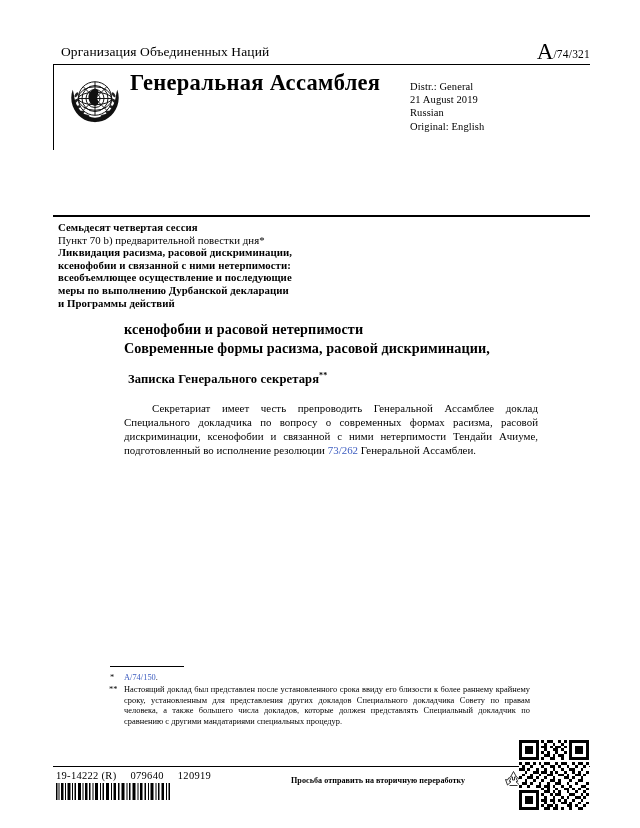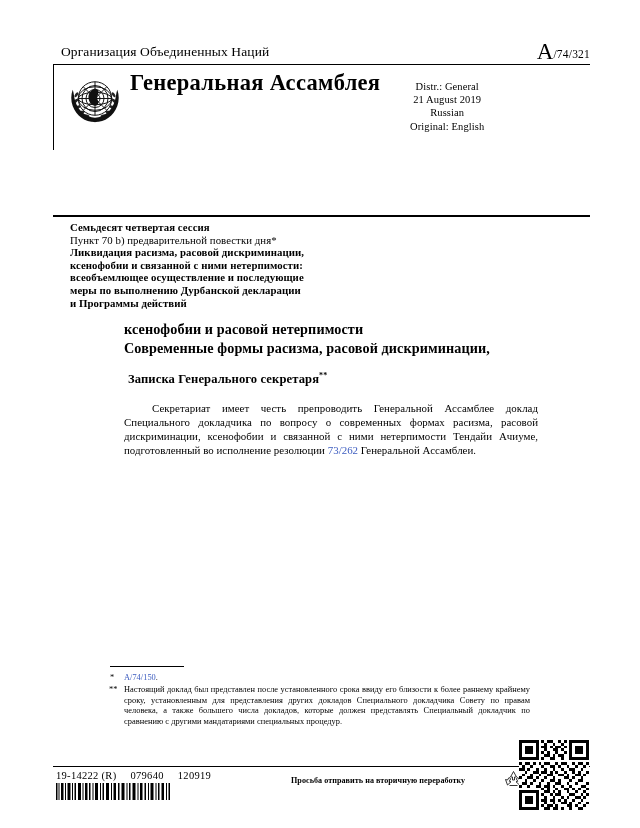--- a/index.html
+++ b/index.html
@@ -80,21 +80,21 @@
     white-space: nowrap;
   }
   .distr-block {
     position: absolute;
     left: 410px;
     top: 80px;
     font-size: 10.5px;
     line-height: 13.2px;
     letter-spacing: 0.1px;
   }
-  .distr-block div { white-space: nowrap; text-align: center; }
+  .distr-block div { white-space: nowrap; }
 
   
   .sep-thick {
     position: absolute;
     left: 53px;
     top: 215px;
     width: 537px;
     height: 2px;
     background: #000;
   }
@@ -106,21 +106,21 @@
     top: 221px;
     width: 370px;
     font-size: 10.8px;
     font-weight: bold;
     line-height: 12.6px;
     letter-spacing: 0.05px;
   }
   .session-block .reg {
     font-weight: normal;
   }
-  .session-block div { white-space: nowrap; margin-left: 12px; }
+  .session-block div { white-space: nowrap; }
 
   
   .main-title {
     position: absolute;
     left: 124px;
     top: 320px;
     width: 420px;
     font-size: 14.2px;
     font-weight: bold;
     line-height: 18.5px;

